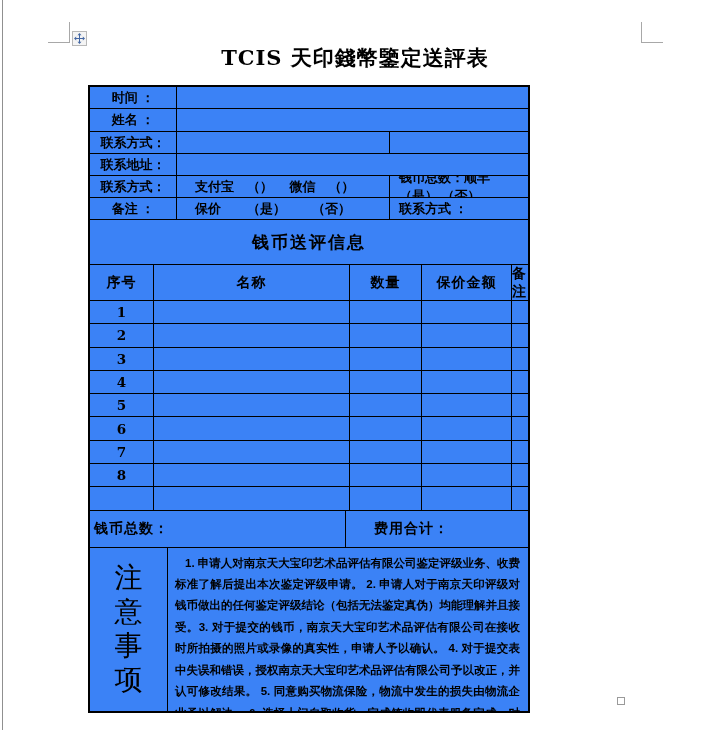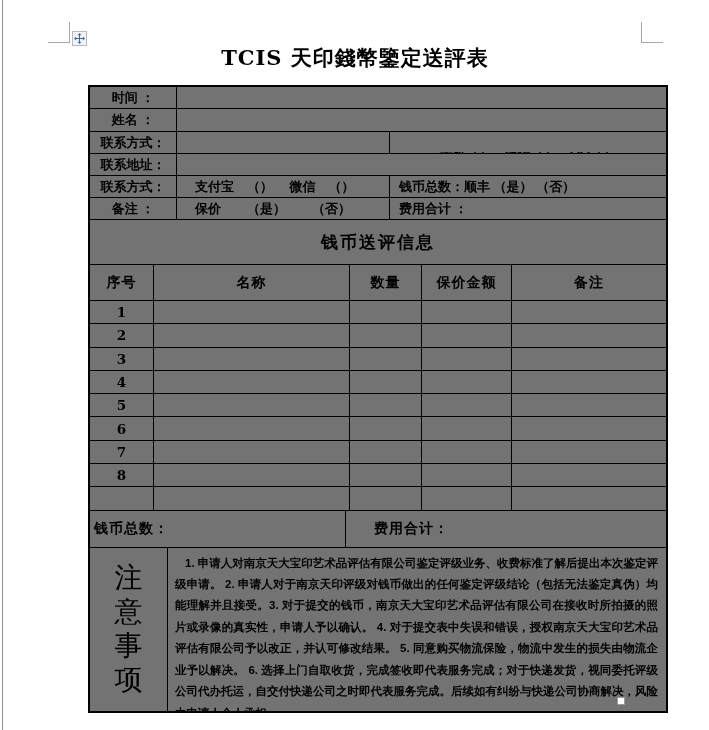--- a/index.html
+++ b/index.html
@@ -6,22 +6,22 @@
   body{width:709px;height:730px;background:#fff;overflow:hidden;position:relative;
        font-family:"Liberation Sans",sans-serif;color:#000;}
   .page-edge{position:absolute;left:2px;top:0;width:1px;height:730px;background:#909090;}
   .crop{position:absolute;background:#a8a8a8;}
   .move-handle{position:absolute;left:72px;top:31px;width:15px;height:15px;background:#f4f4f4;
        border:1px solid #b8b8b8;display:flex;align-items:center;justify-content:center;box-sizing:border-box;}
   .resize-handle{position:absolute;left:617px;top:697px;width:8px;height:8px;background:#fff;
        border:1px solid #9a9a9a;box-sizing:border-box;}
   .doc-title{position:absolute;left:88px;top:44px;width:534px;text-align:center;
        font-family:"DejaVu Serif",serif;font-weight:bold;font-size:21px;letter-spacing:1px;white-space:nowrap;}
-  .form-table{position:absolute;left:88px;top:85px;width:580px;border:2px solid #000;
-       box-sizing:border-box;display:flex;flex-direction:column;background:#737373;}
+  .form-table{position:absolute;left:88px;top:85px;width:442px;border:2px solid #000;
+       box-sizing:border-box;display:flex;flex-direction:column;background:#3b82f6;}
   .row{display:flex;border-bottom:1px solid #000;flex:none;}
   .row:last-child{border-bottom:none;}
   .cell{border-right:1px solid #000;box-sizing:border-box;display:flex;align-items:center;overflow:hidden;}
   .cell:last-child{border-right:none;}
   .flex1{flex:1;}
   .h21{height:21px;}.h22{height:22px;}.h44{height:44px;}.h35{height:35px;}
   .hrow{height:22.3px;}.h36{height:36px;}.h162{height:163px;}
   .label{width:87px;justify-content:center;font-weight:bold;font-size:13px;}
   .mid{width:213px;padding-left:18px;font-weight:bold;font-size:13px;}
   .rt{padding-left:9px;font-weight:bold;font-size:13px;}
@@ -87,21 +87,21 @@
     <div class="cell flex1"></div>
   </div>
   <div class="row h21">
     <div class="cell label">联系方式：</div>
     <div class="cell mid">支付宝　（）　 微信　（）</div>
     <div class="cell flex1 rt">钱币总数：顺丰 （是） （否）</div>
   </div>
   <div class="row h21">
     <div class="cell label">备注 ：</div>
     <div class="cell mid">保价　　（是）　　（否）</div>
-    <div class="cell flex1 rt">费用合计 ：</div>
+    <div class="cell flex1 rt">联系方式 ：</div>
   </div>
 
   <div class="row h44">
     <div class="cell section-title">钱币送评信息</div>
   </div>
 
   <div class="row h35">
     <div class="cell c-seq hd">序号</div>
     <div class="cell c-name hd">名称</div>
     <div class="cell c-qty hd">数量</div>

